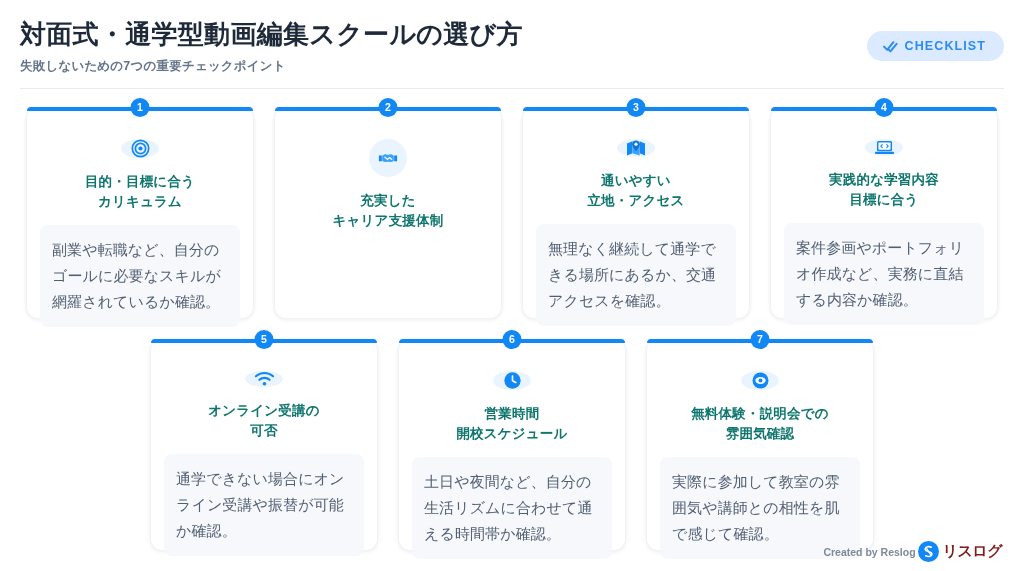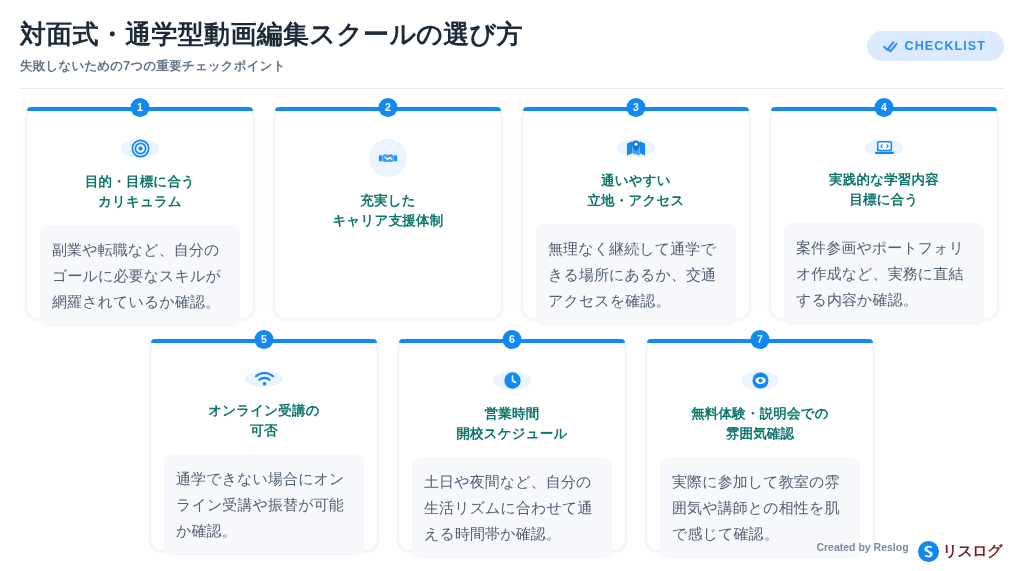--- a/index.html
+++ b/index.html
@@ -79,21 +79,21 @@
     margin-top: 12px; width: 100%; flex: 1;
     background: #f7f8fb; border-radius: 8px;
     padding: 12px 12px;
     font-size: 15px; color: #515f73; line-height: 1.72;
     letter-spacing: .1px;
   }
 
   
   .footer {
     position: absolute; right: 22px; bottom: 9px;
-    display: flex; align-items: flex-start; gap: 9px; margin-left: 8px;
+    display: flex; align-items: center; gap: 2px; margin-left: 8px;
   }
   .footer-text { font-size: 10.5px; font-weight: bold; color: #7c8a9c; }
   .brand { display: flex; align-items: center; gap: 4px; }
   .brand-mark {
     width: 21px; height: 21px; border-radius: 50%;
     background: #1288f5; display: flex; align-items: center; justify-content: center;
   }
   .brand-name {
     font-size: 15px; font-weight: bold; color: #7f1d1d; letter-spacing: -0.5px;
   }

